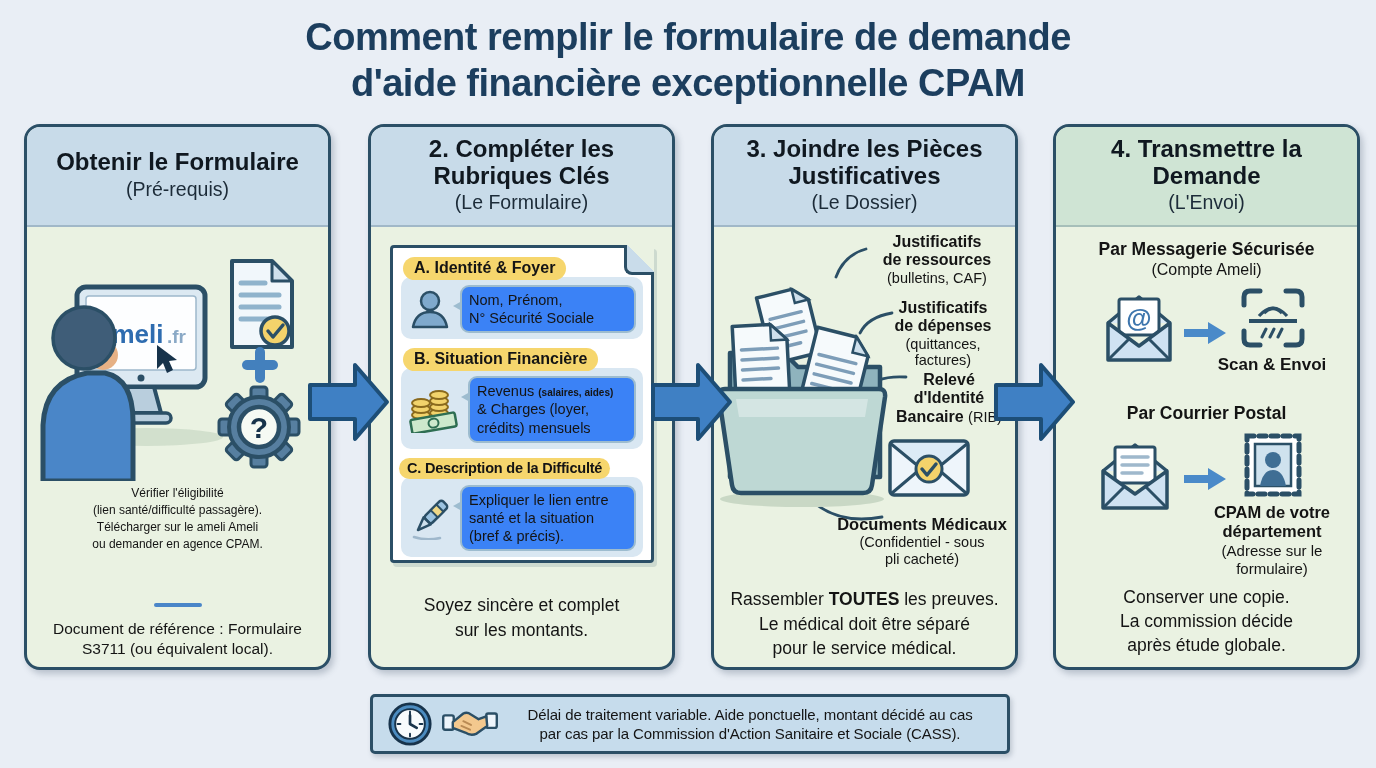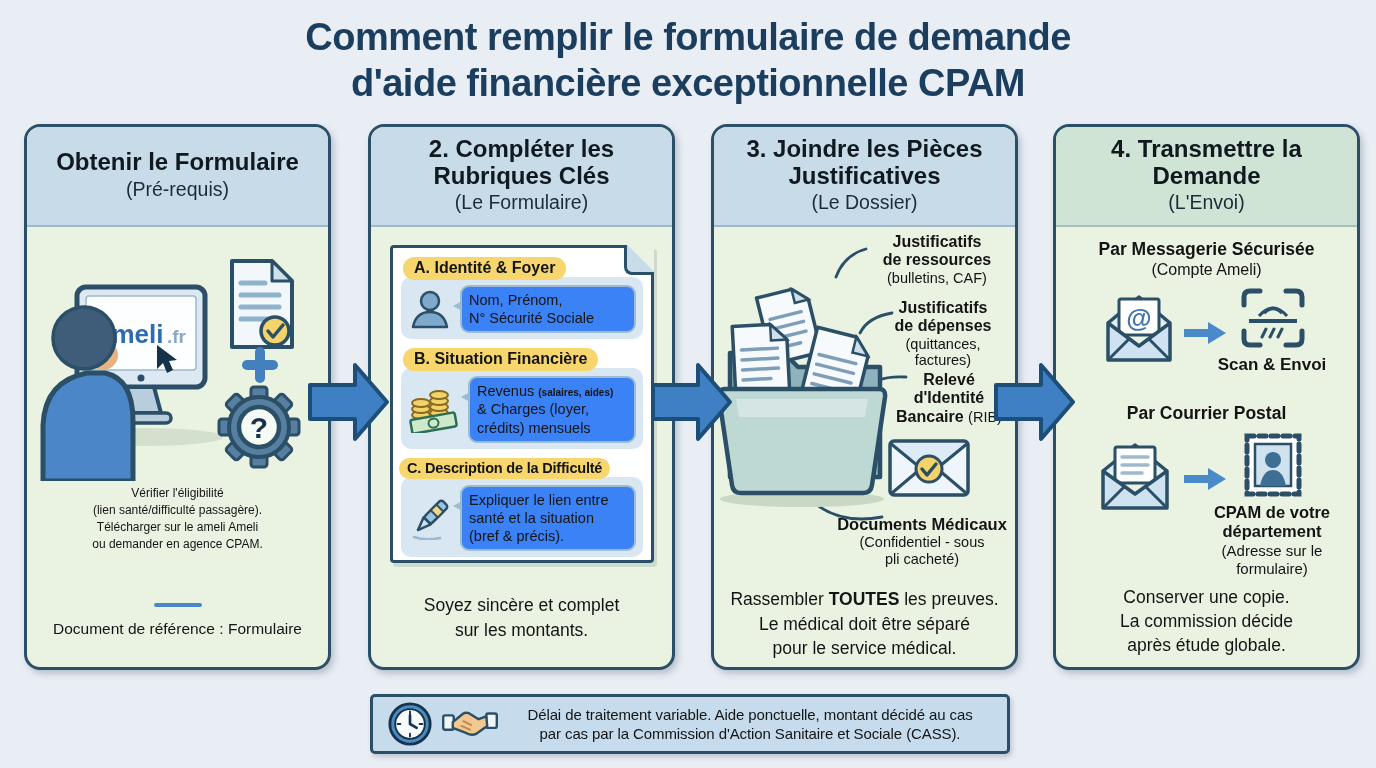--- a/index.html
+++ b/index.html
@@ -195,20 +195,21 @@
     </svg>
     <div class="p1-text">
       <div>Vérifier l'éligibilité</div>
       <div>(lien santé/difficulté passagère).</div>
       <div>Télécharger sur le ameli Ameli</div>
       <div>ou demander en agence CPAM.</div>
     </div>
     <div class="p1-divider"></div>
     <div class="p1-ref">
       <div>Document de référence : Formulaire</div>
+      <div>S3711 (ou équivalent local).</div>
     </div>
   </div>
 </div>
 
 <div class="panel panel-2">
   <div class="panel-header">
     <div class="panel-heading">
       <div>2. Compléter les</div>
       <div>Rubriques Clés</div>
     </div>

